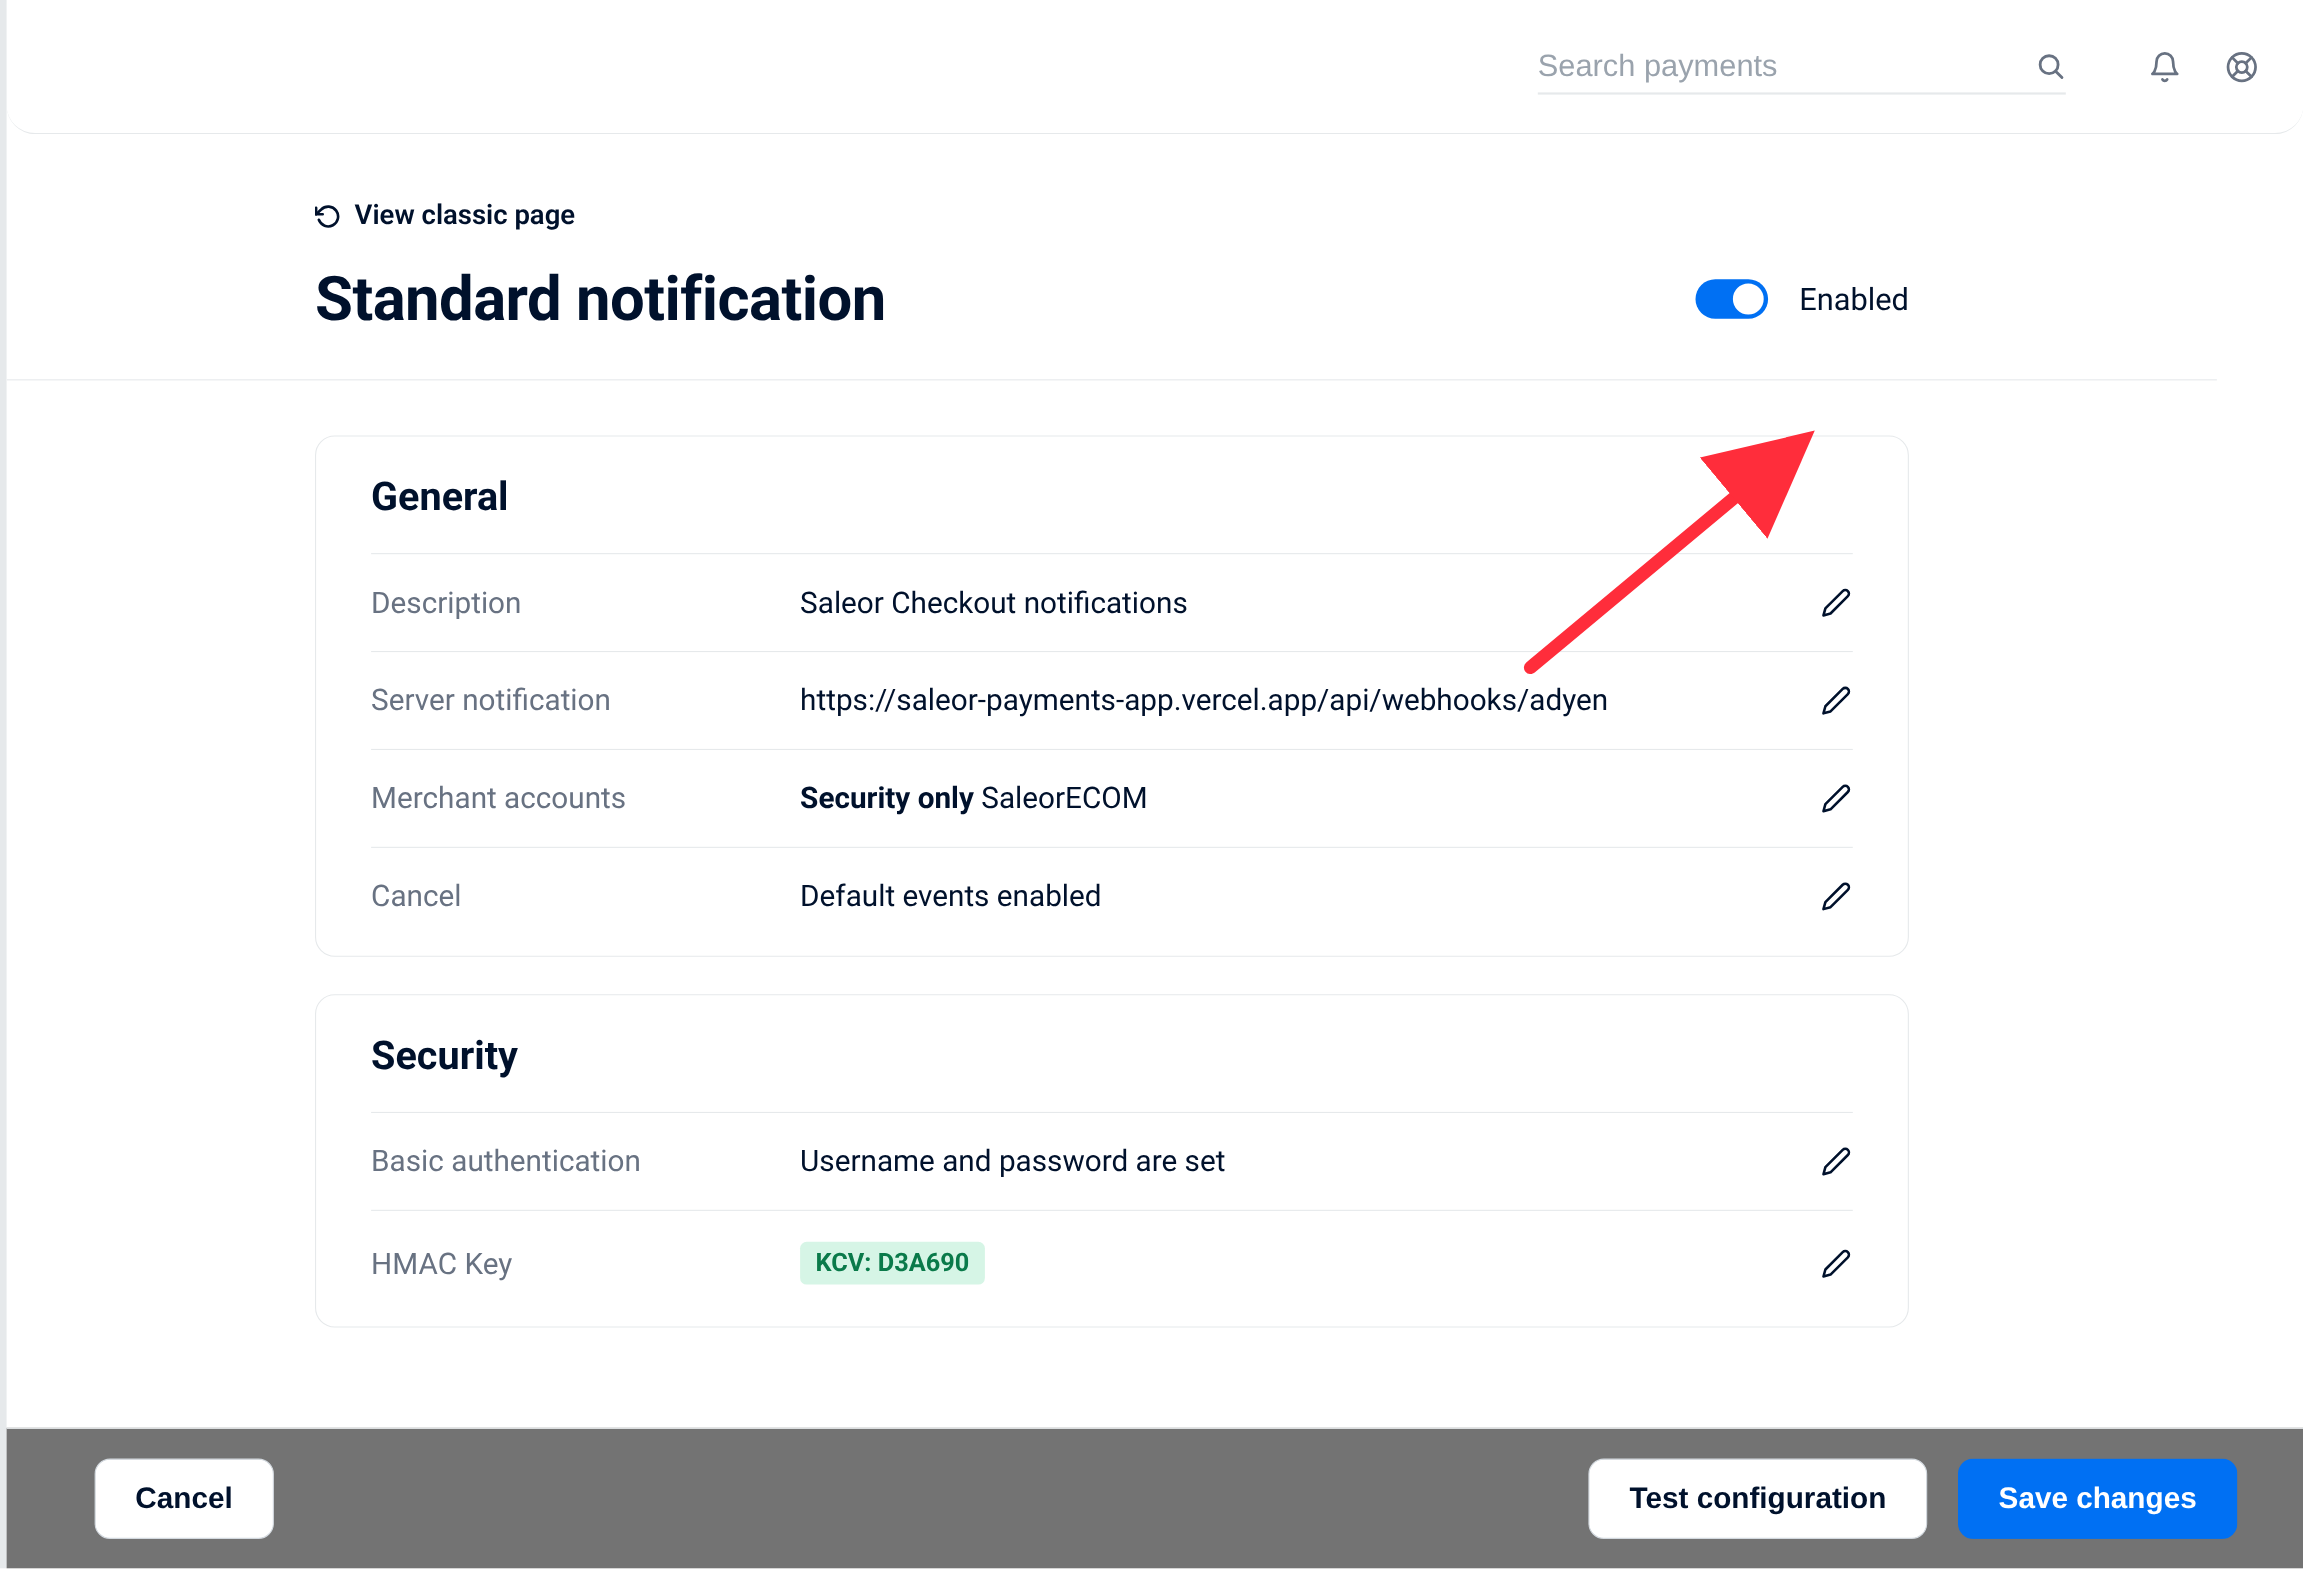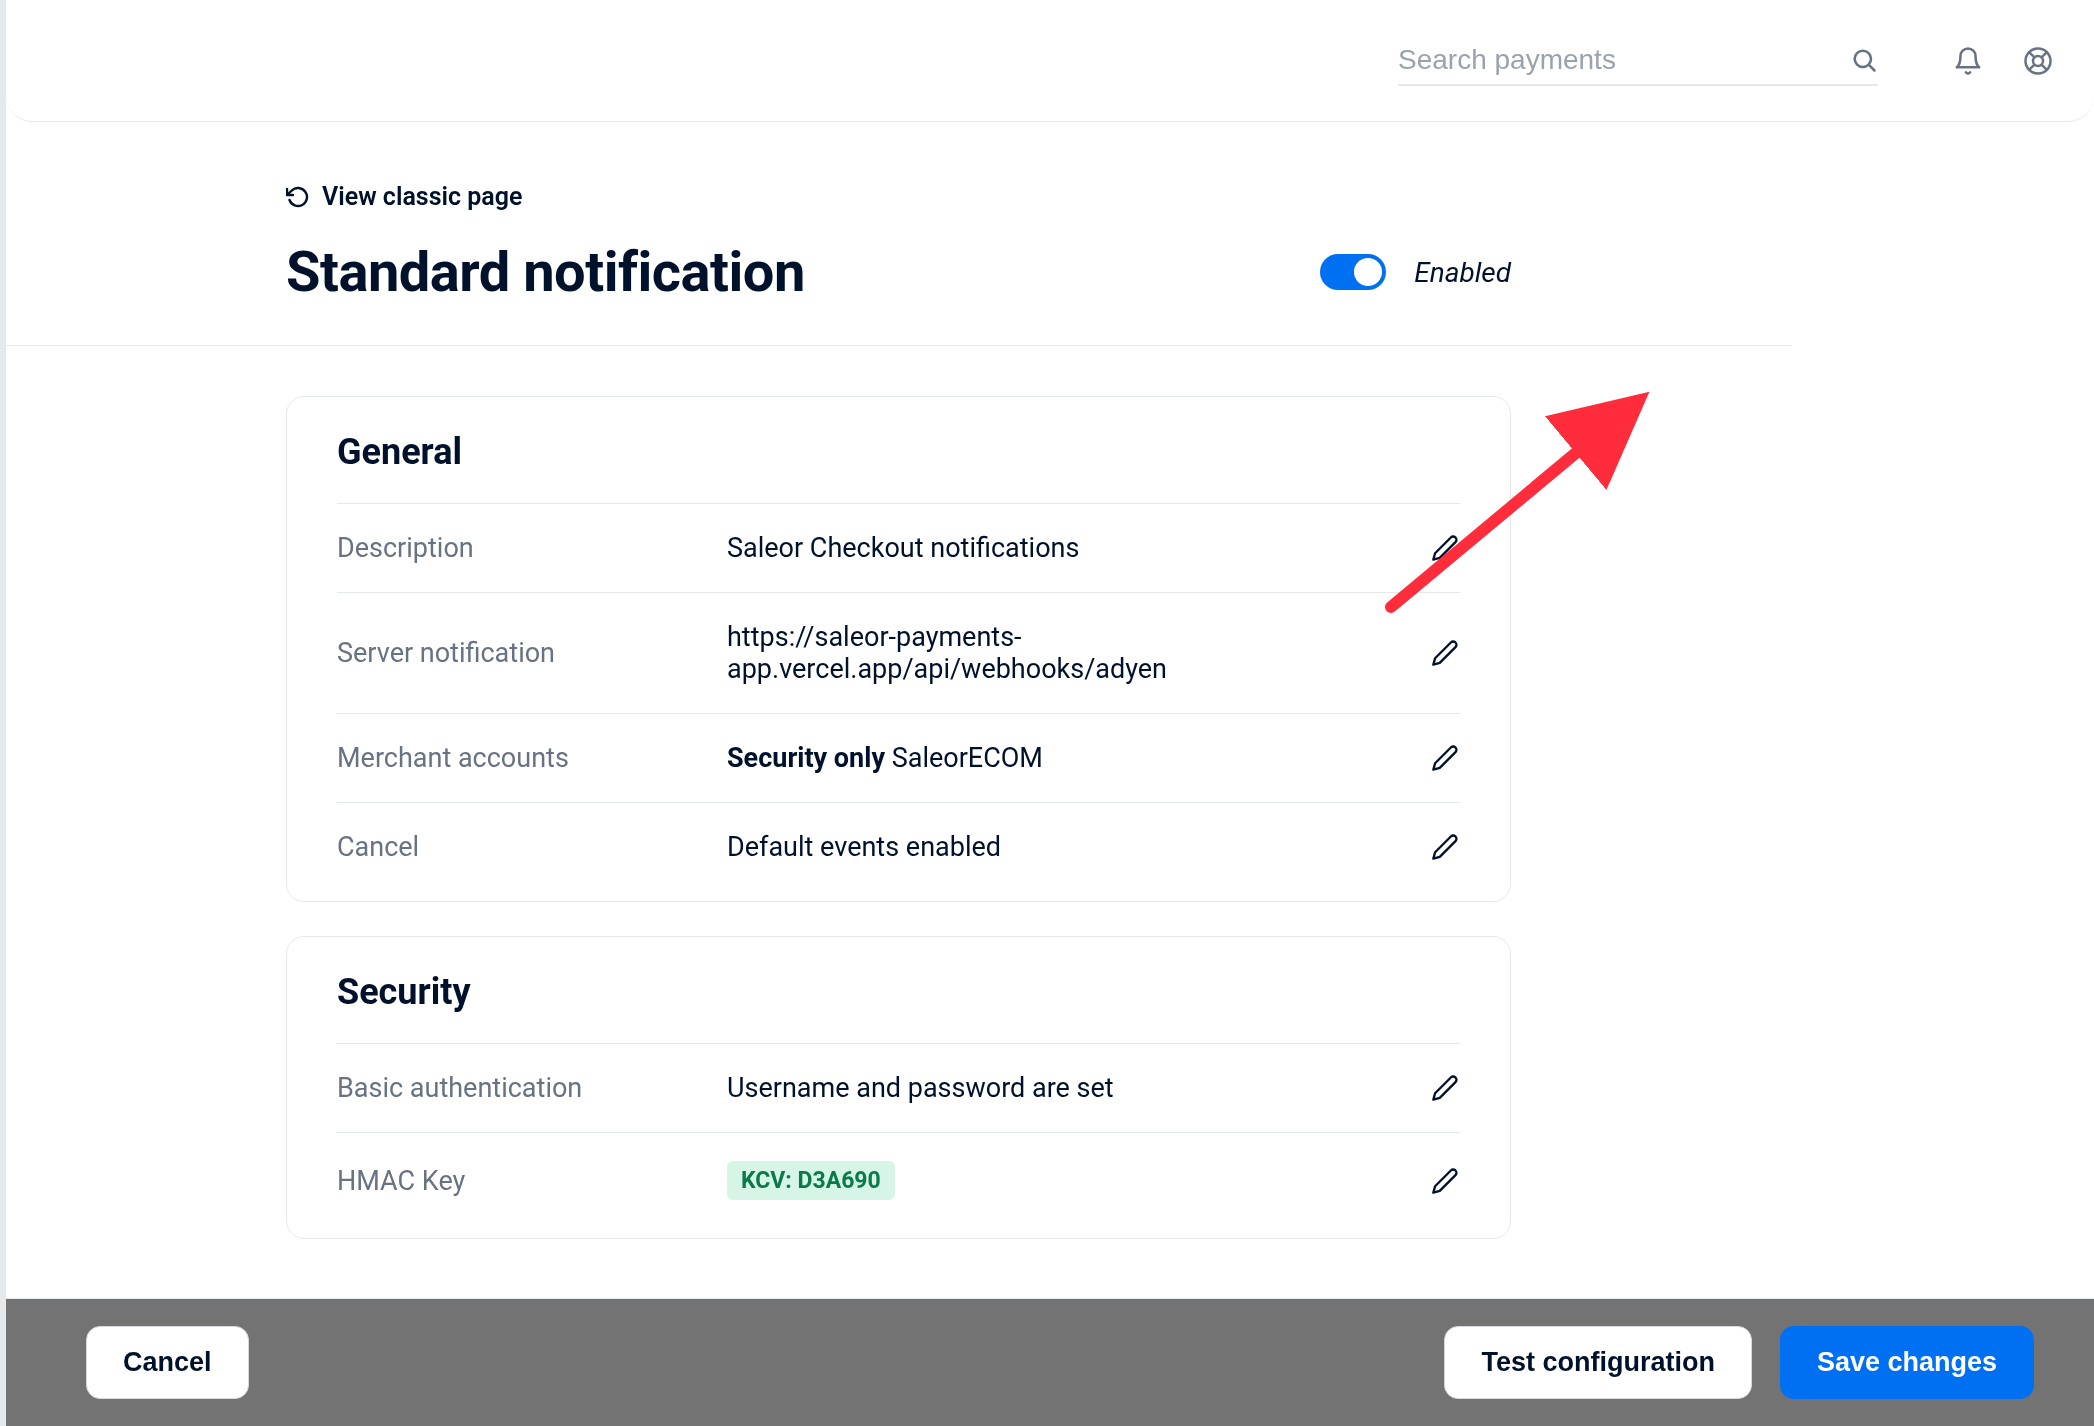--- a/index.html
+++ b/index.html
@@ -61,21 +61,21 @@
     margin-left: 12px;
     display:flex; align-items:center; justify-content:center;
   }
   
   .content-area {
     flex: 1;
     overflow-y: auto;
     position: relative;
   }
   .content-inner {
-    width: 1225px;
+    width: 1449px;
     margin-left: 280px;
     padding-top: 60px;
     padding-bottom: 80px;
   }
   .view-classic {
     display: flex;
     align-items: center;
     gap: 12px;
     color: #00112c;
     font-size: 25px;
@@ -92,21 +92,20 @@
   .page-title {
     font-size: 56px;
     font-weight: 700;
     color: #00112c;
     letter-spacing: -0.5px;
   }
   .enabled-group {
     display: flex;
     align-items: center;
     gap: 28px;
-    font-style: italic;
   }
   .toggle {
     width: 66px;
     height: 36px;
     border-radius: 999px;
     background: #0070f3;
     position: relative;
     cursor: pointer;
   }
   .toggle::after {

